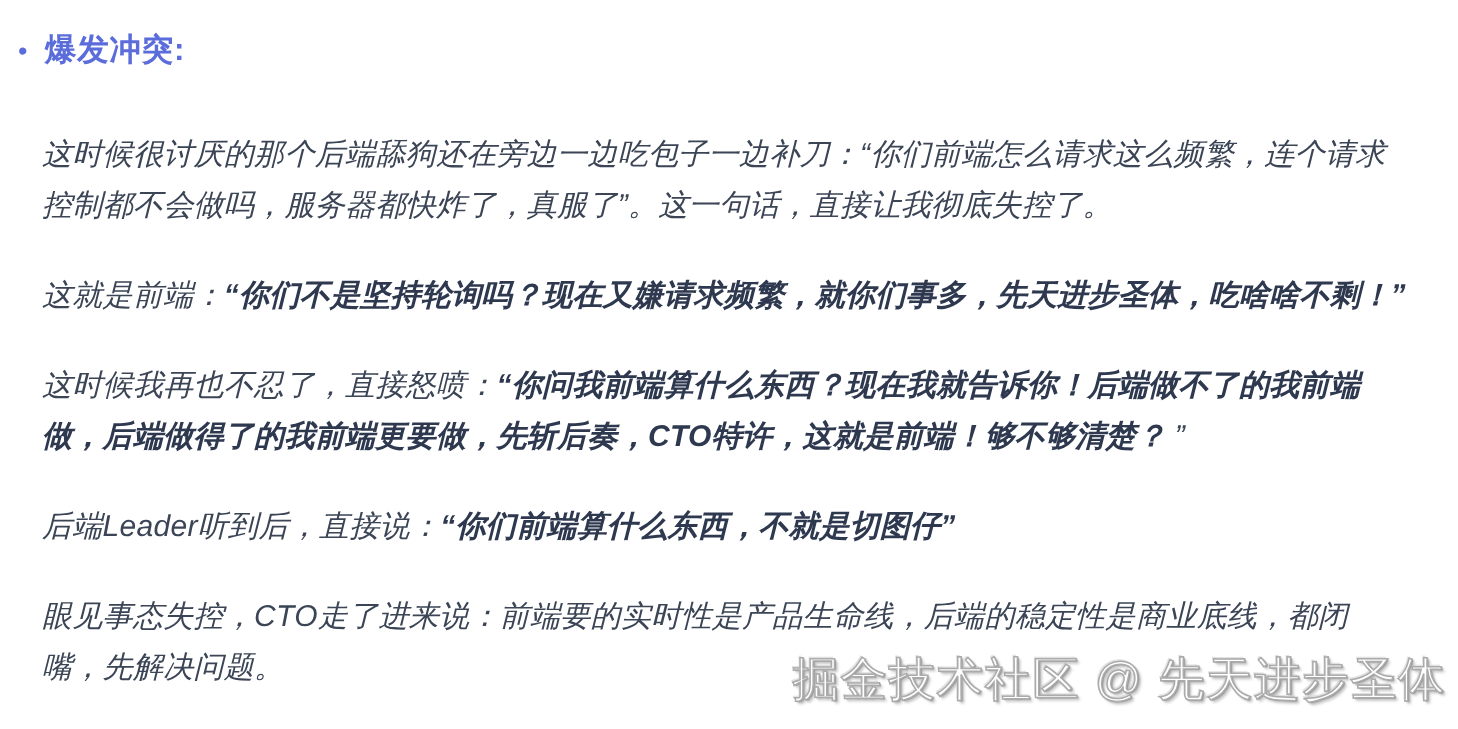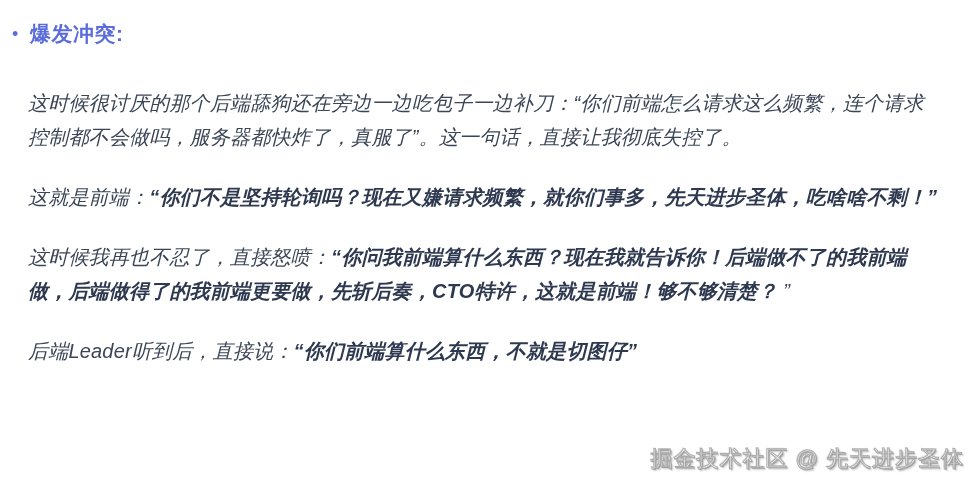--- a/index.html
+++ b/index.html
@@ -63,21 +63,21 @@
   }
   .para:last-child { margin-bottom: 0; }
   .para strong {
     font-weight: bold;
     color: var(--bold-text, #2e3950);
   }
   .watermark {
     position: absolute;
     right: 8px;
     bottom: 12px;
-    font-size: 22px;
+    font-size: 31px;
     letter-spacing: 1px;
     color: var(--watermark-fill, #ffffff);
     -webkit-text-stroke: 1px #ababab;
     text-shadow: 1px 1px 1px #8f8f8f, 2px 2px 2px #c4c4c4, -1px -1px 0 #e2e2e2;
     white-space: nowrap;
     user-select: none;
   }
 </style>
 </head>
 <body>
@@ -85,16 +85,17 @@
 <div class="article">
   <div class="heading-row">
     <span class="bullet">•</span>
     <span class="heading-label">爆发冲突:</span>
   </div>
   <div class="paragraphs">
       <p class="para"><span>这时候很讨厌的那个后端舔狗还在旁边一边吃包子一边补刀：“你们前端怎么请求这么频繁，连个请求控制都不会做吗，服务器都快炸了，真服了”。这一句话，直接让我彻底失控了。</span></p>
       <p class="para"><span>这就是前端：</span><strong>“你们不是坚持轮询吗？现在又嫌请求频繁，就你们事多，先天进步圣体，吃啥啥不剩！”</strong></p>
       <p class="para"><span>这时候我再也不忍了，直接怒喷：</span><strong>“你问我前端算什么东西？现在我就告诉你！后端做不了的我前端做，后端做得了的我前端更要做，先斩后奏，CTO特许，这就是前端！够不够清楚？</strong><span> ”</span></p>
       <p class="para"><span>后端Leader听到后，直接说：</span><strong>“你们前端算什么东西，不就是切图仔”</strong></p>
+      <p class="para"><span>眼见事态失控，CTO走了进来说：前端要的实时性是产品生命线，后端的稳定性是商业底线，都闭嘴，先解决问题。</span></p>
     </div>
 </div>
 
 <div class="watermark">掘金技术社区 @ 先天进步圣体</div>
 
 </body></html>

